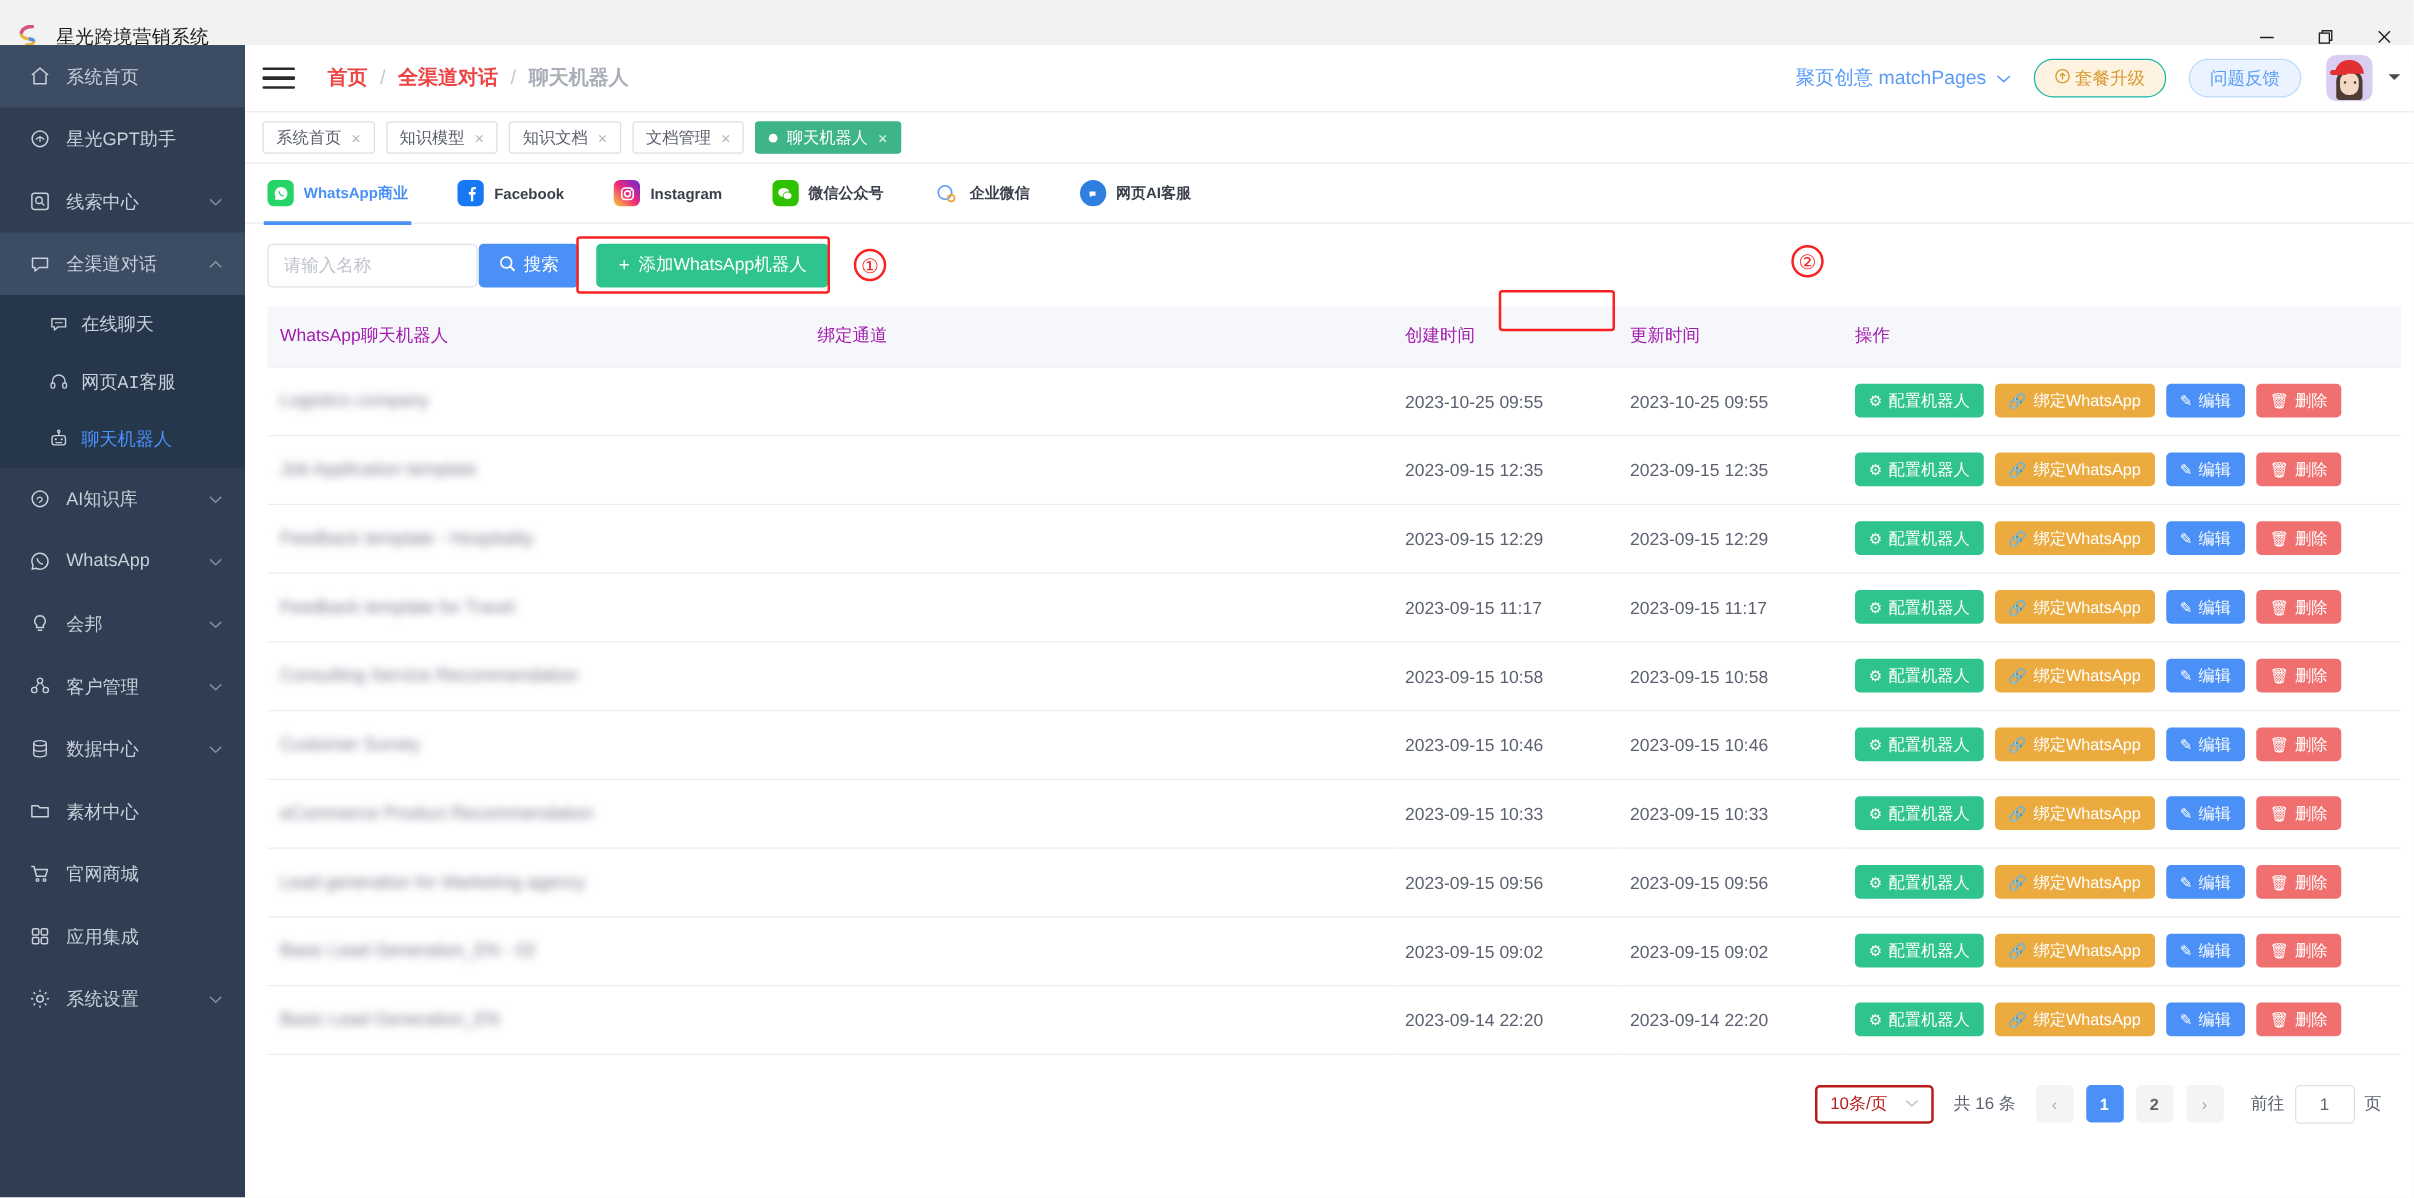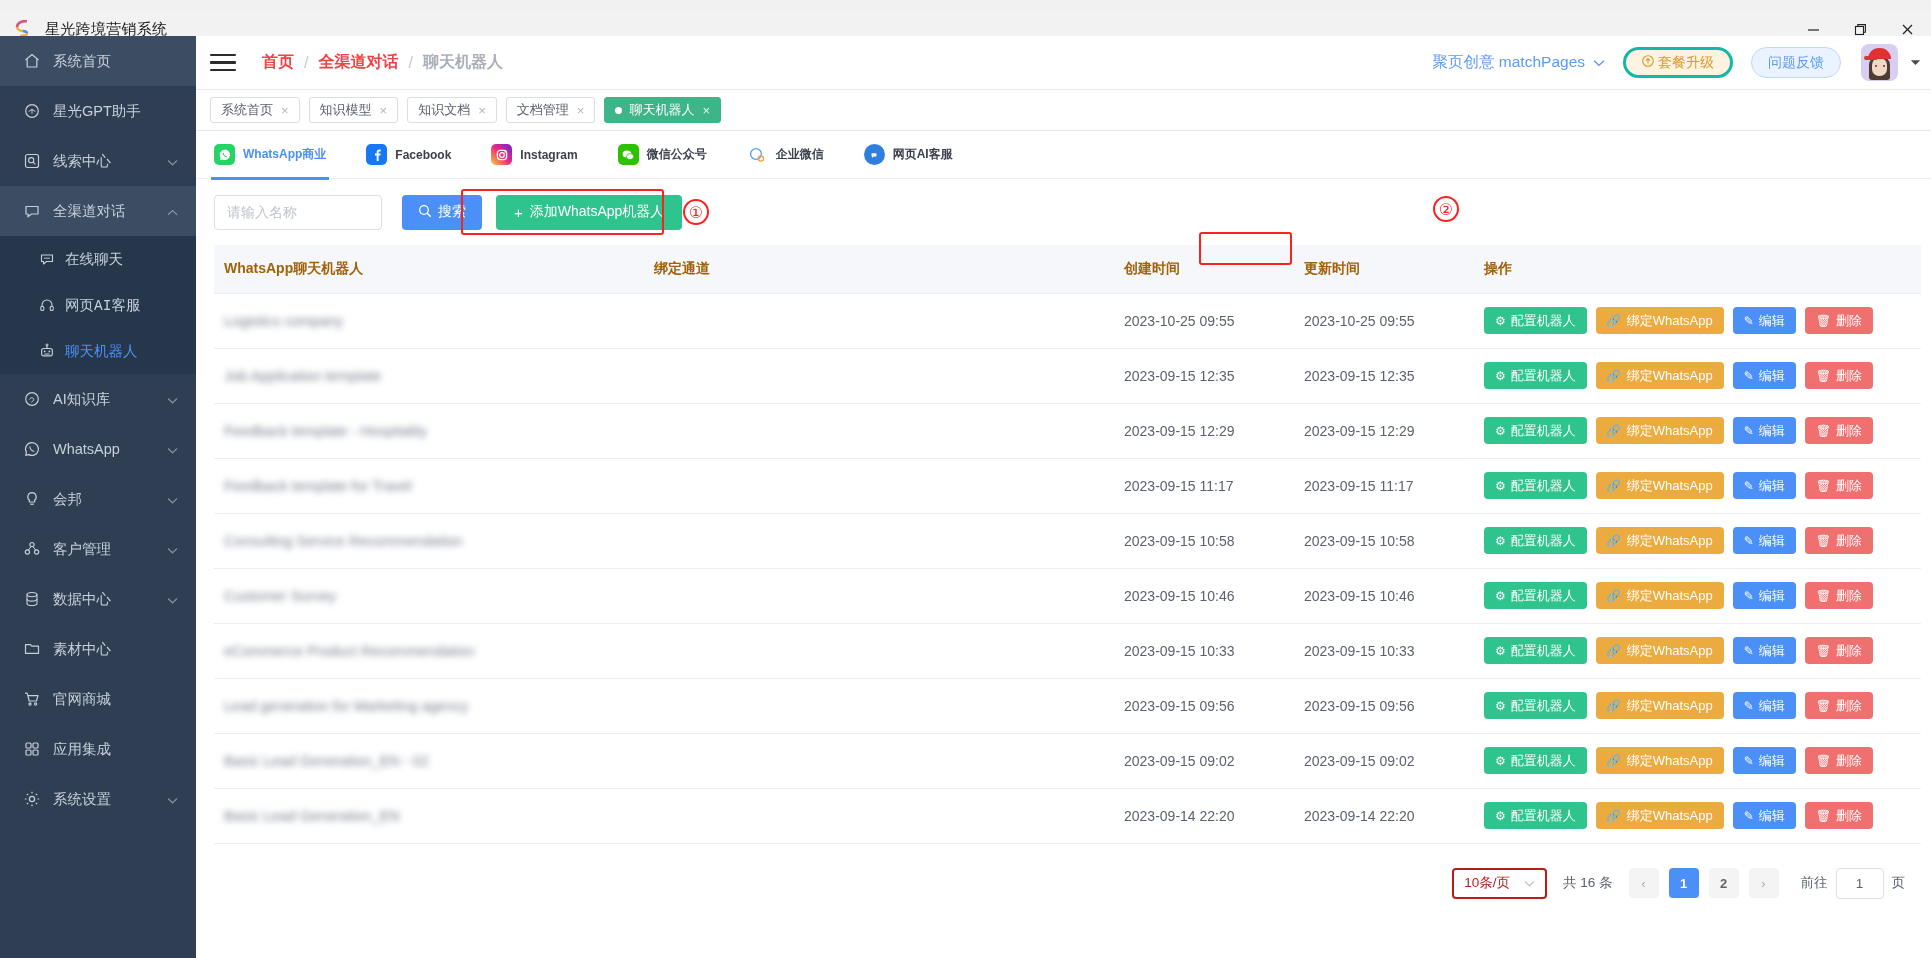--- a/index.html
+++ b/index.html
@@ -60,21 +60,21 @@
   .crumbs .c { color: #ef4444; font-weight: 600; }
   .crumbs .c.last { color: #a9aeb8; font-weight: 600; }
   .crumbs .sep { margin: 0 10px; color: #c5c8cf; font-weight: 400; }
   .top-right { margin-left: auto; display: flex; align-items: center; padding-right: 10px; }
   .acct { color: #5a9bf6; font-size: 15.5px; display: flex; align-items: center; cursor: pointer; }
   .acct .cv { margin-left: 8px; font-size: 12px; }
   .pill {
     margin-left: 18px; height: 31px; padding: 0 16px; border-radius: 16px;
     display: flex; align-items: center; font-size: 14px; cursor: pointer;
   }
-  .pill.upg { background: #fdf3e0; border: 3px solid #14b8a6; color: #d89a32; }
+  .pill.upg { background: #fdf3e0; border: 1px solid #14b8a6; color: #d89a32; }
   .pill.fb  { background: #eaf3ff; border: 1px solid #bcd8fb; color: #5a9bf6; }
   .pill .badge-ic { margin-right: 4px; font-size: 12px; }
   .avatar {
     margin-left: 20px; width: 37px; height: 37px; border-radius: 8px;
     background: #d9cdf2; position: relative; overflow: hidden; cursor: pointer;
   }
   .av-cap { position: absolute; top: 4px; left: 7px; width: 23px; height: 11px;
     background: #e03030; border-radius: 11px 11px 0 0; }
   .av-cap:after { content:""; position:absolute; left:-4px; top:8px; width:14px; height:4px;
     background:#e03030; border-radius:2px; }
@@ -118,21 +118,21 @@
     height: 3px; background: #4a90f7; }
 
   .toolbar { display: flex; align-items: center; height: 66px; padding-left: 18px; position: relative; }
   .sinput {
     width: 168px; height: 35px; border: 1px solid #dcdfe6; border-radius: 4px;
     padding: 0 12px; font-size: 14px; color: #606266; outline: none;
     font-family: "Liberation Sans", sans-serif; background:#fff;
   }
   .sinput::placeholder { color: #bfc3cb; }
   .btn-search {
-    margin-left: 20px; height: 35px; padding: 0 16px; background: #4a90f7; color: #fff;
+    margin-left: 1px; height: 35px; padding: 0 16px; background: #4a90f7; color: #fff;
     border: none; border-radius: 4px; font-size: 14px; cursor: pointer;
     display: flex; align-items: center; font-family: "Liberation Sans", sans-serif;
   }
   .btn-search .mg { margin-right: 6px; }
   .btn-add {
     margin-left: 14px; height: 35px; padding: 0 18px; background: #2fc48d; color: #fff;
     border: none; border-radius: 4px; font-size: 14px; cursor: pointer;
     display: flex; align-items: center; font-family: "Liberation Sans", sans-serif;
   }
   .btn-add .pl { margin-right: 7px; font-size: 15px; }
@@ -140,22 +140,22 @@
   .anno-box { position: absolute; border: 2px solid #fb2121; border-radius: 3px; pointer-events: none; }
   .anno-num {
     position: absolute; width: 26px; height: 26px; border: 2px solid #fb2121; border-radius: 50%;
     color: #fb2121; font-size: 16px; display: flex; align-items: center; justify-content: center;
     pointer-events: none; font-family: "DejaVu Sans", sans-serif;
   }
 
   
   table.grid { width: 1707px; margin-left: 18px; border-collapse: collapse; table-layout: fixed; }
   table.grid thead th {
-    background: #f6f7fa; height: 48px; text-align: left; font-size: 14px; color: #a16207;
-    font-weight: 700; padding: 0 10px; border-bottom: 1px solid #ebeef5;
+    background: #f6f7fa; height: 48px; text-align: left; font-size: 14px; color: #a21caf;
+    font-weight: 400; padding: 0 10px; border-bottom: 1px solid #ebeef5;
   }
   table.grid tbody td {
     height: 55px; font-size: 14px; color: #5b616e; padding: 0 10px;
     border-bottom: 1px solid #ebeef5; white-space: nowrap;
   }
   .blurname { filter: blur(3.4px); color: #7c8290; font-size: 14.5px; display:inline-block; }
   .c-name { width: 430px; }
   .c-ch   { width: 470px; }
   .c-ct   { width: 180px; }
   .c-ut   { width: 180px; }

